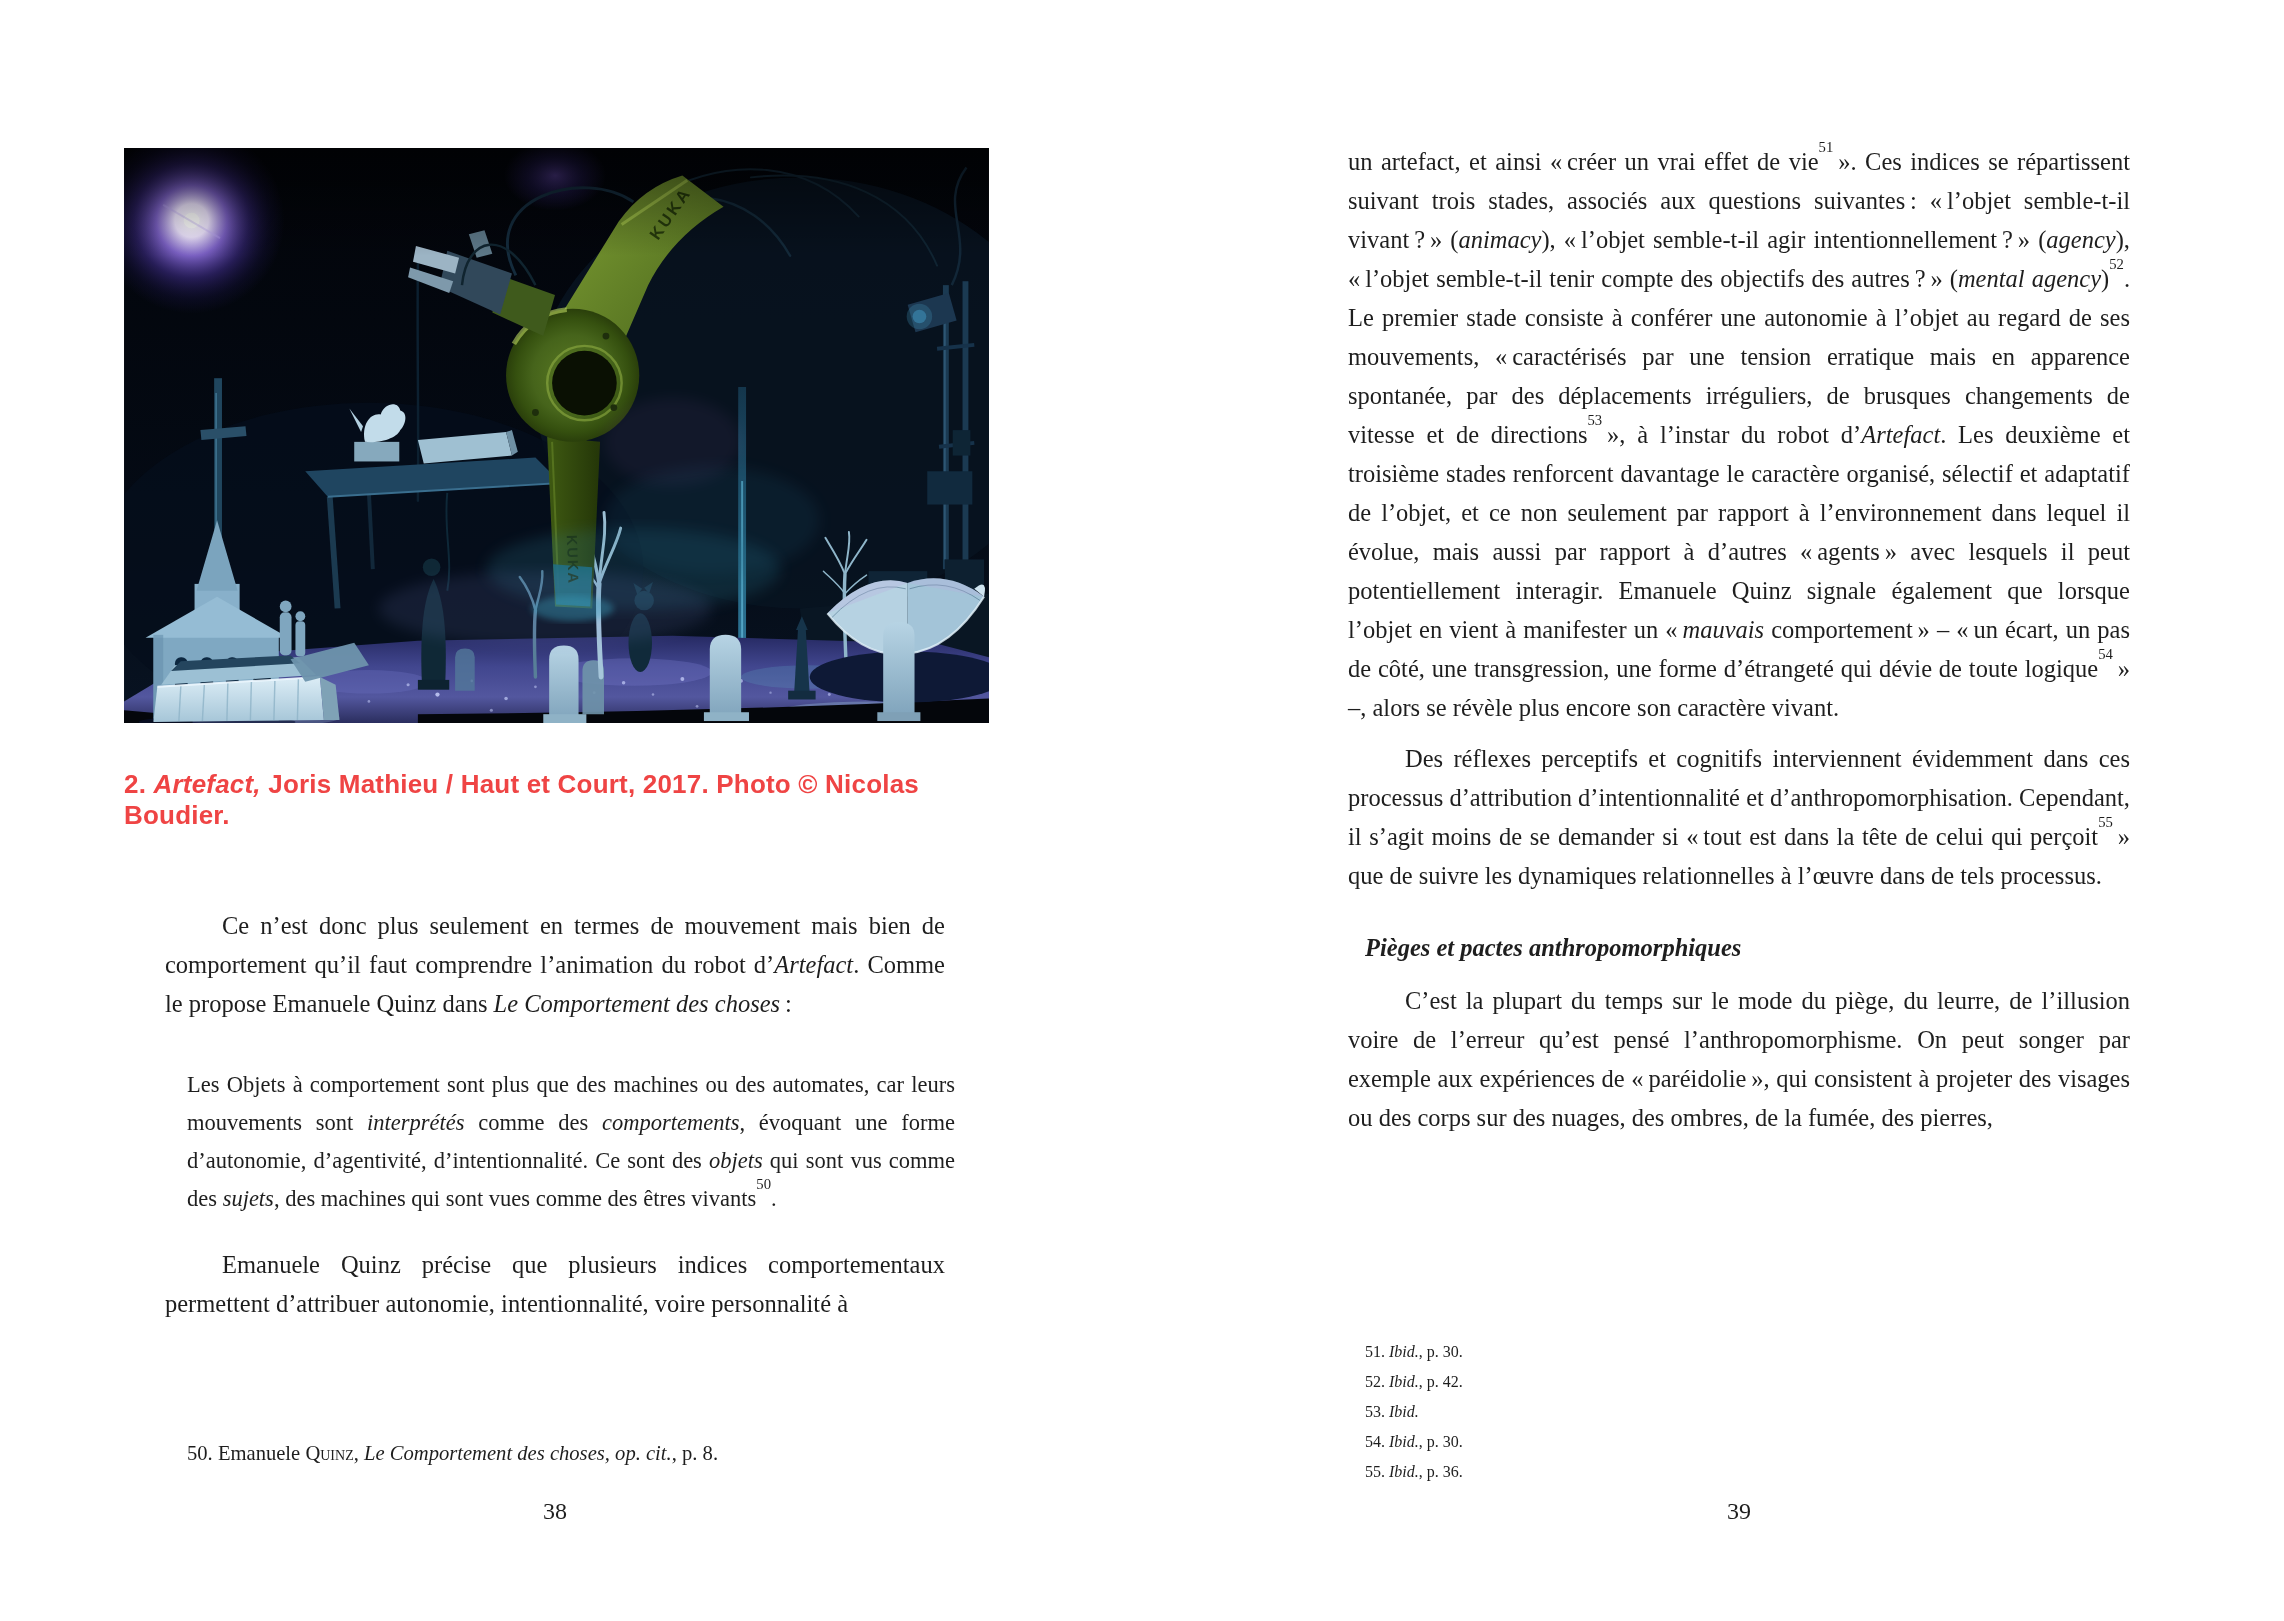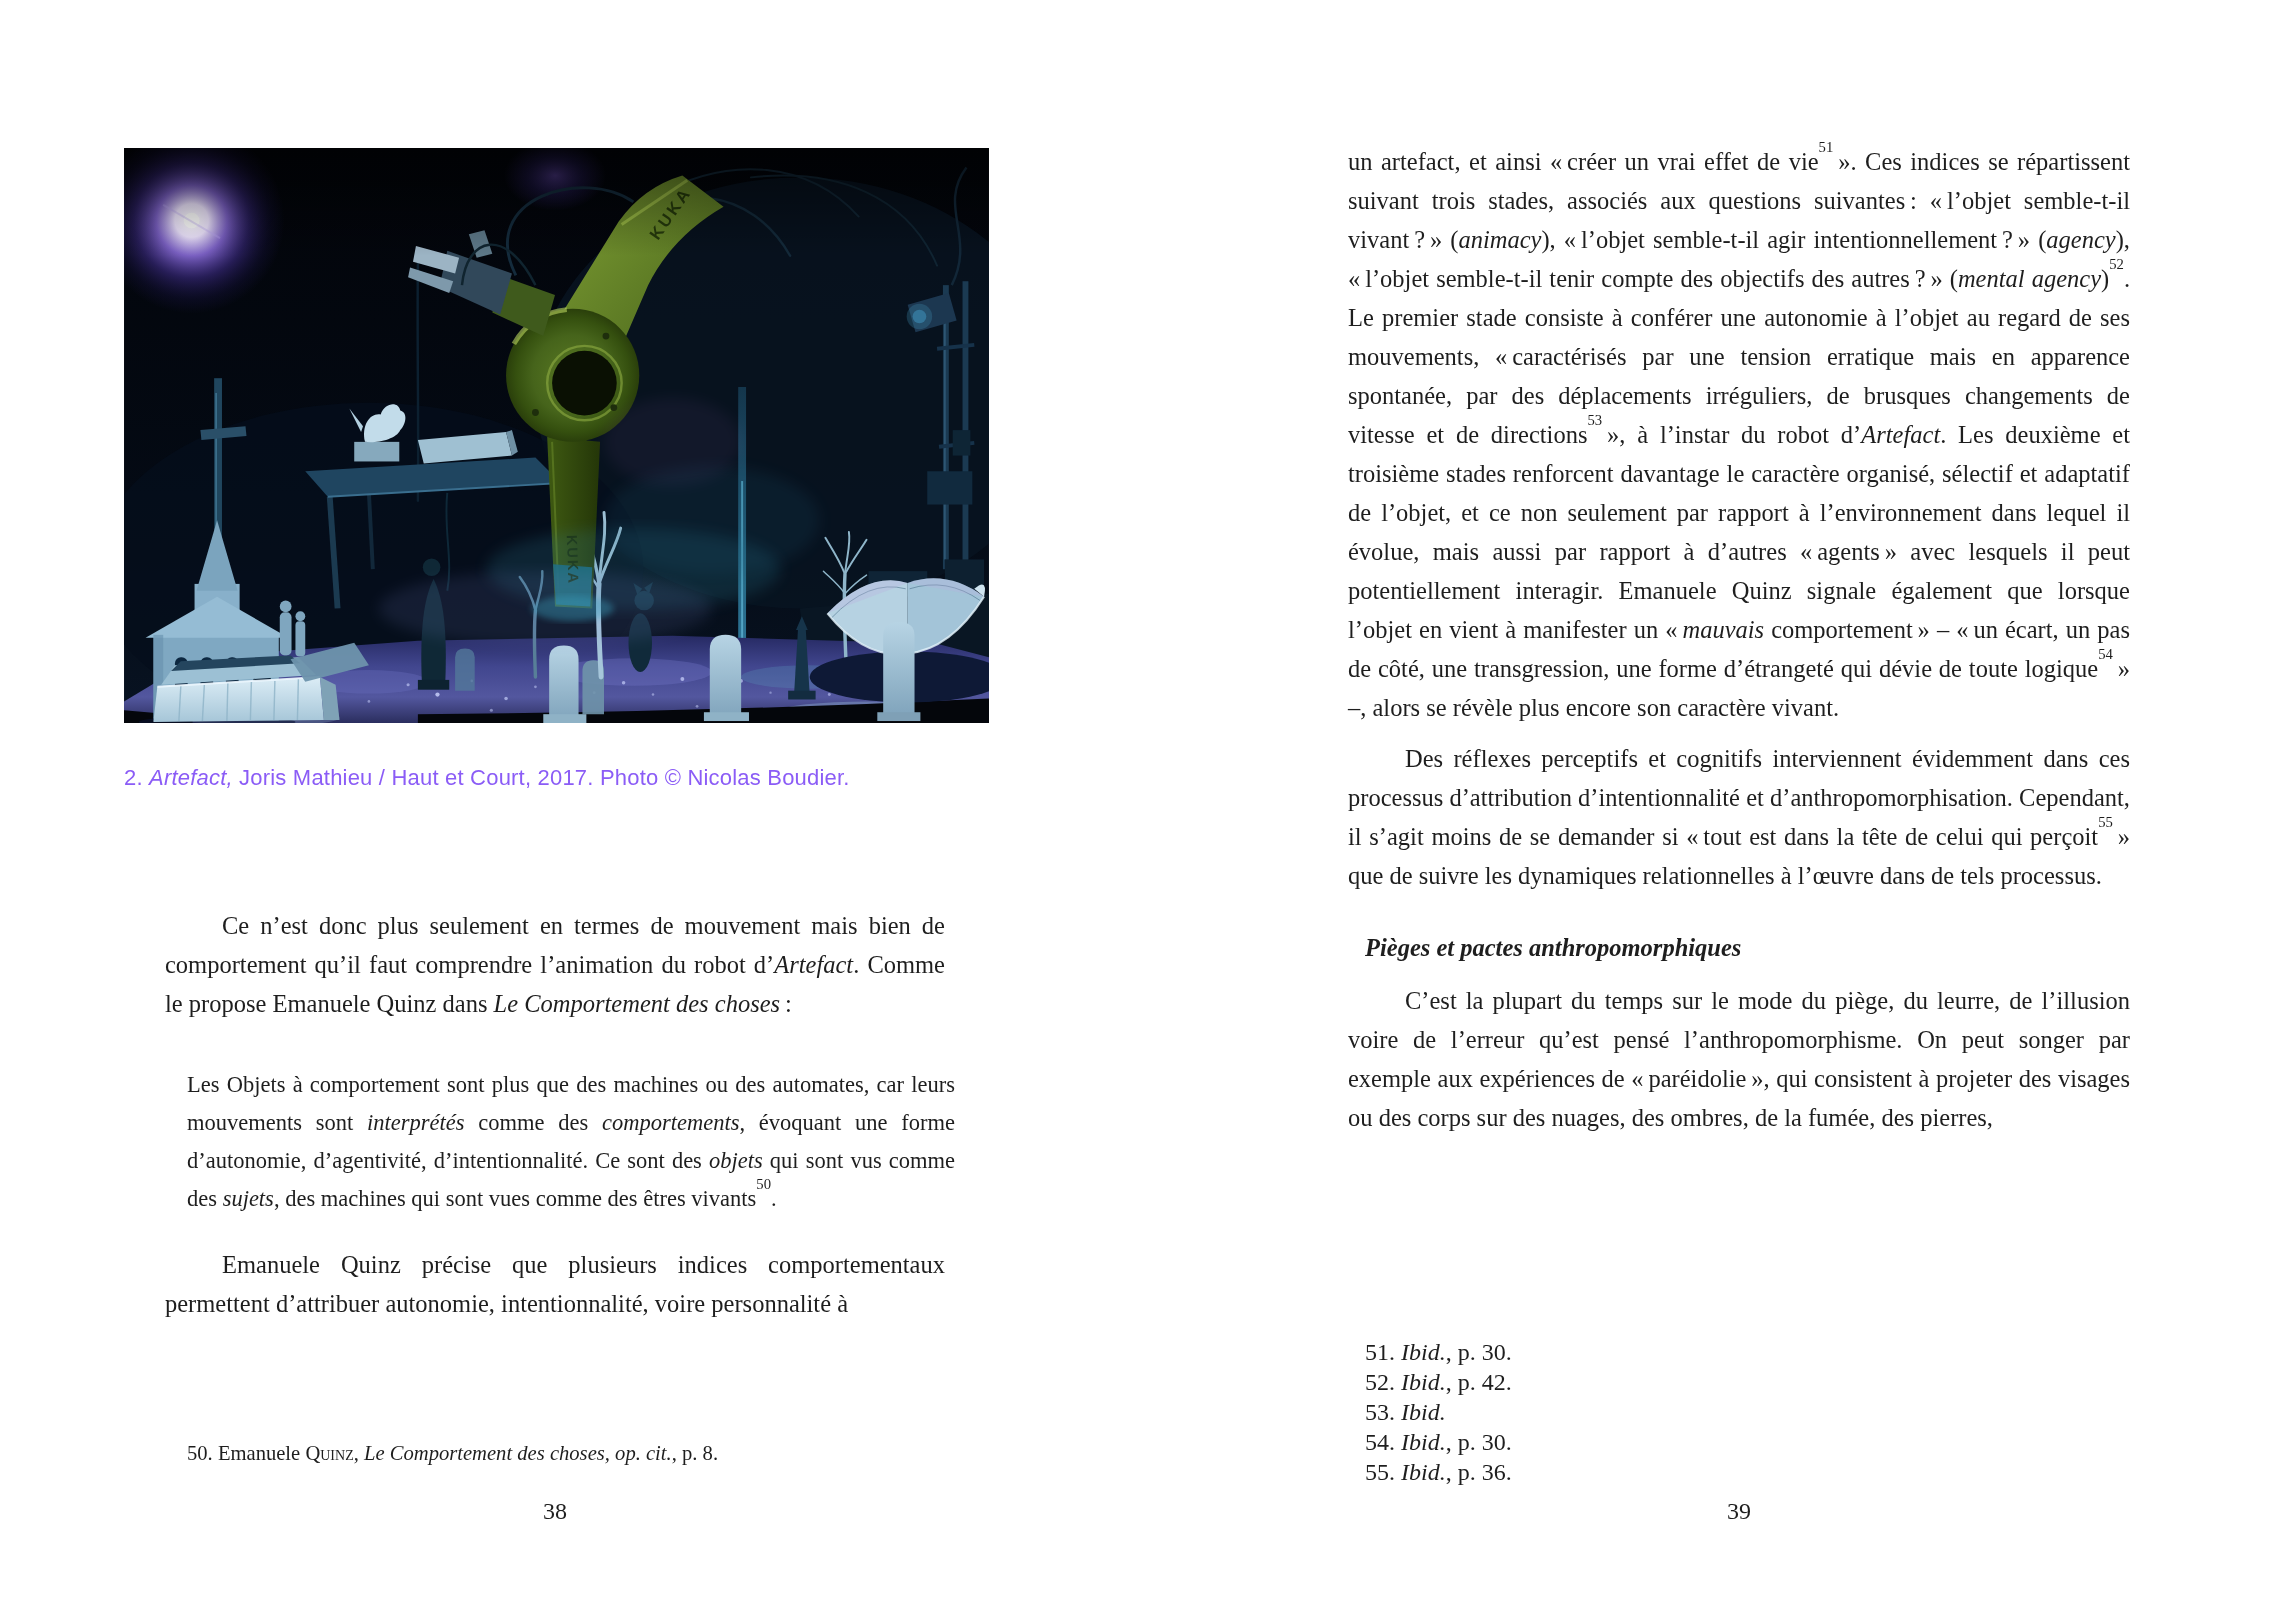--- a/index.html
+++ b/index.html
@@ -1,36 +1,36 @@
 <!DOCTYPE html>
 <html><head>
 <meta charset="utf-8">
 <style>
   html,body{margin:0;padding:0;background:#dcdcdc;}
   .spread{position:relative;width:2285px;height:1621px;background:#ffffff;overflow:hidden;
           font-family:"Liberation Serif",serif;color:#1e1e1e;}
   .photo-fig{position:absolute;left:124px;top:148px;width:865px;height:575px;margin:0;padding:0;}
   .photo-fig svg{display:block;width:865px;height:575px;}
   .caption{position:absolute;left:124px;top:743px;width:865px;
-           font-family:"Liberation Sans",sans-serif;font-weight:400;
-           font-size:22px;letter-spacing:0.2px;color:#8b5cf6;}
+           font-family:"Liberation Sans",sans-serif;font-weight:700;
+           font-size:26px;letter-spacing:0.2px;color:#ef4444;}
   .it{font-style:italic;}
   .sc{font-variant:small-caps;}
   .col-left{position:absolute;left:153px;top:894px;width:804px;}
   .col-right{position:absolute;left:1336px;top:130px;width:806px;}
   .body-p{font-size:24.5px;line-height:39px;text-align:justify;margin:12px;
           -webkit-hyphens:none;hyphens:none;}
   .indent{text-indent:57px;}
   .quote{margin:43px 16px 0 34px;width:768px;font-size:22.5px;line-height:38px;text-align:justify;}
   .p-follow{margin-top:27.4px;}
   .heading{font-size:24.5px;line-height:39px;font-weight:bold;font-style:italic;
            margin:33px 0 13.7px 29px;}
   sup.fnref{font-size:14.7px;line-height:0;position:relative;top:-8.8px;}
   .fn-left{position:absolute;left:187px;top:1439px;width:784px;font-size:20.6px;line-height:29px;}
-  .fn-right{position:absolute;left:1365px;top:1337px;width:686px;font-size:24px;line-height:30px;}
+  .fn-right{position:absolute;left:1365px;top:1337px;width:686px;font-size:16px;line-height:30px;}
   .fn-line{margin:0;}
   .pagenum{position:absolute;font-size:24px;text-align:center;}
   #pn-left{left:153px;top:1498px;width:804px;}
   #pn-right{left:1336px;top:1498px;width:806px;}
 </style>
 </head>
 <body>
 
 <div class="spread">
 

